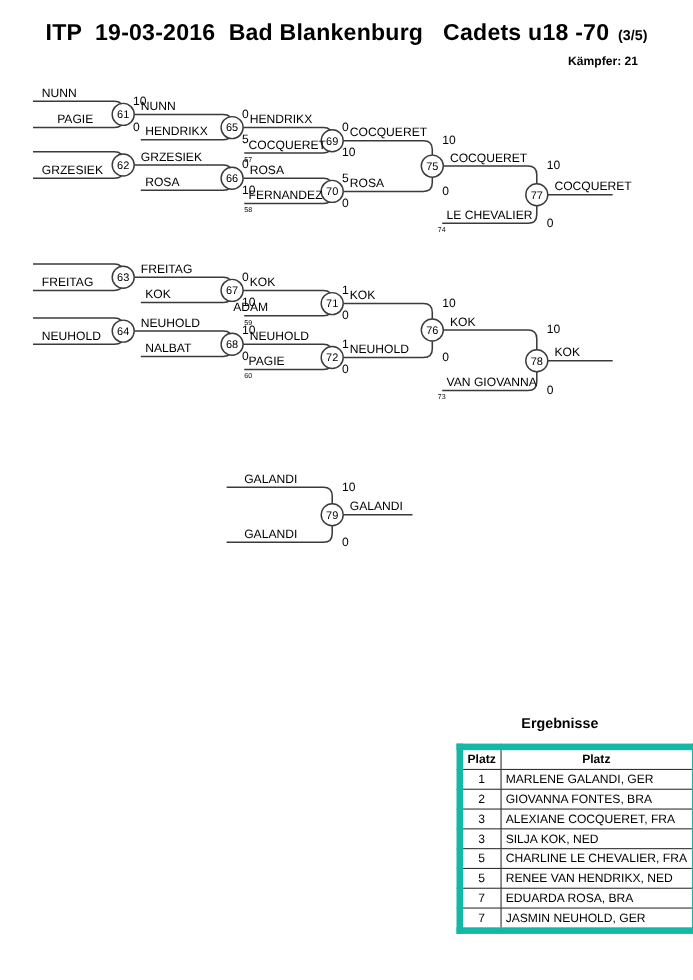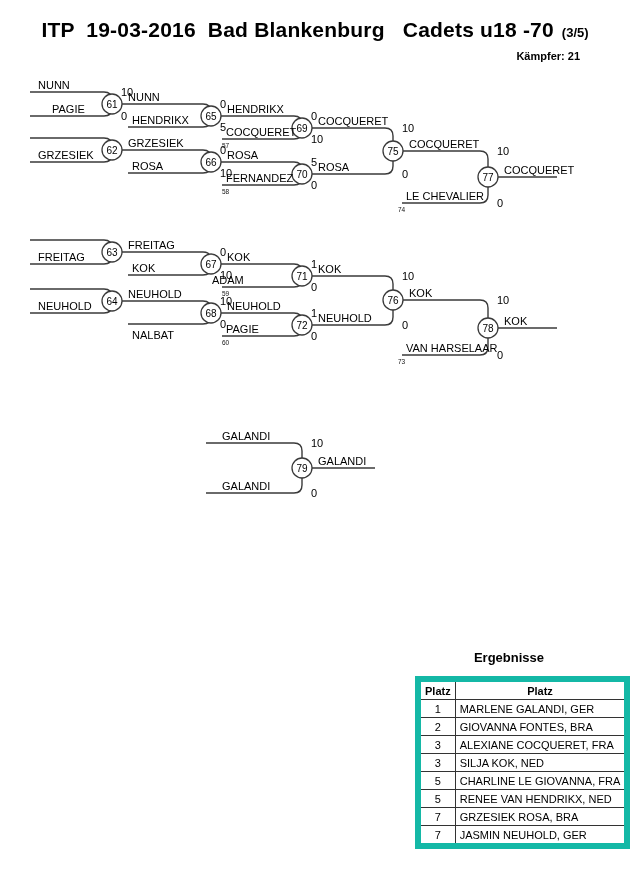--- a/index.html
+++ b/index.html
@@ -135,29 +135,29 @@
 <div class="lbl" style="left:318px;top:161px">ROSA</div>
 <div class="lbl" style="left:409px;top:138px">COCQUERET</div>
 <div class="lbl" style="left:406px;top:190px">LE CHEVALIER</div>
 <div class="lbl" style="left:504px;top:164px">COCQUERET</div>
 
 <div class="lbl" style="left:38px;top:251px">FREITAG</div>
 <div class="lbl" style="left:38px;top:300px">NEUHOLD</div>
 <div class="lbl" style="left:128px;top:239px">FREITAG</div>
 <div class="lbl" style="left:132px;top:262px">KOK</div>
 <div class="lbl" style="left:128px;top:288px">NEUHOLD</div>
-<div class="lbl" style="left:132px;top:329px">NALBAT</div>
+<div class="lbl" style="left:132px;top:311px">NALBAT</div>
 <div class="lbl" style="left:227px;top:251px">KOK</div>
 <div class="lbl" style="left:212px;top:274px">ADAM</div>
 <div class="lbl" style="left:227px;top:300px">NEUHOLD</div>
 <div class="lbl" style="left:226px;top:323px">PAGIE</div>
 <div class="lbl" style="left:318px;top:263px">KOK</div>
 <div class="lbl" style="left:318px;top:312px">NEUHOLD</div>
 <div class="lbl" style="left:409px;top:287px">KOK</div>
-<div class="lbl" style="left:406px;top:342px">VAN HARSELAAR</div>
+<div class="lbl" style="left:406px;top:342px">VAN GIOVANNA</div>
 <div class="lbl" style="left:504px;top:315px">KOK</div>
 
 <div class="lbl" style="left:222px;top:430px">GALANDI</div>
 <div class="lbl" style="left:222px;top:480px">GALANDI</div>
 <div class="lbl" style="left:318px;top:455px">GALANDI</div>
 
 <div class="score" style="left:121px;top:86px">10</div>
 <div class="score" style="left:121px;top:110px">0</div>
 <div class="score" style="left:220px;top:98px">0</div>
 <div class="score" style="left:220px;top:121px">5</div>
@@ -211,28 +211,28 @@
   <tr>
     <td class="platz">3</td>
     <td class="name">ALEXIANE COCQUERET, FRA</td>
   </tr>
   <tr>
     <td class="platz">3</td>
     <td class="name">SILJA KOK, NED</td>
   </tr>
   <tr>
     <td class="platz">5</td>
-    <td class="name">CHARLINE LE GIOVANNA, FRA</td>
+    <td class="name">CHARLINE LE CHEVALIER, FRA</td>
   </tr>
   <tr>
     <td class="platz">5</td>
     <td class="name">RENEE VAN HENDRIKX, NED</td>
   </tr>
   <tr>
     <td class="platz">7</td>
-    <td class="name">GRZESIEK ROSA, BRA</td>
+    <td class="name">EDUARDA ROSA, BRA</td>
   </tr>
   <tr>
     <td class="platz">7</td>
     <td class="name">JASMIN NEUHOLD, GER</td>
   </tr>
 </tbody>
   </table>
 
 </body></html>

